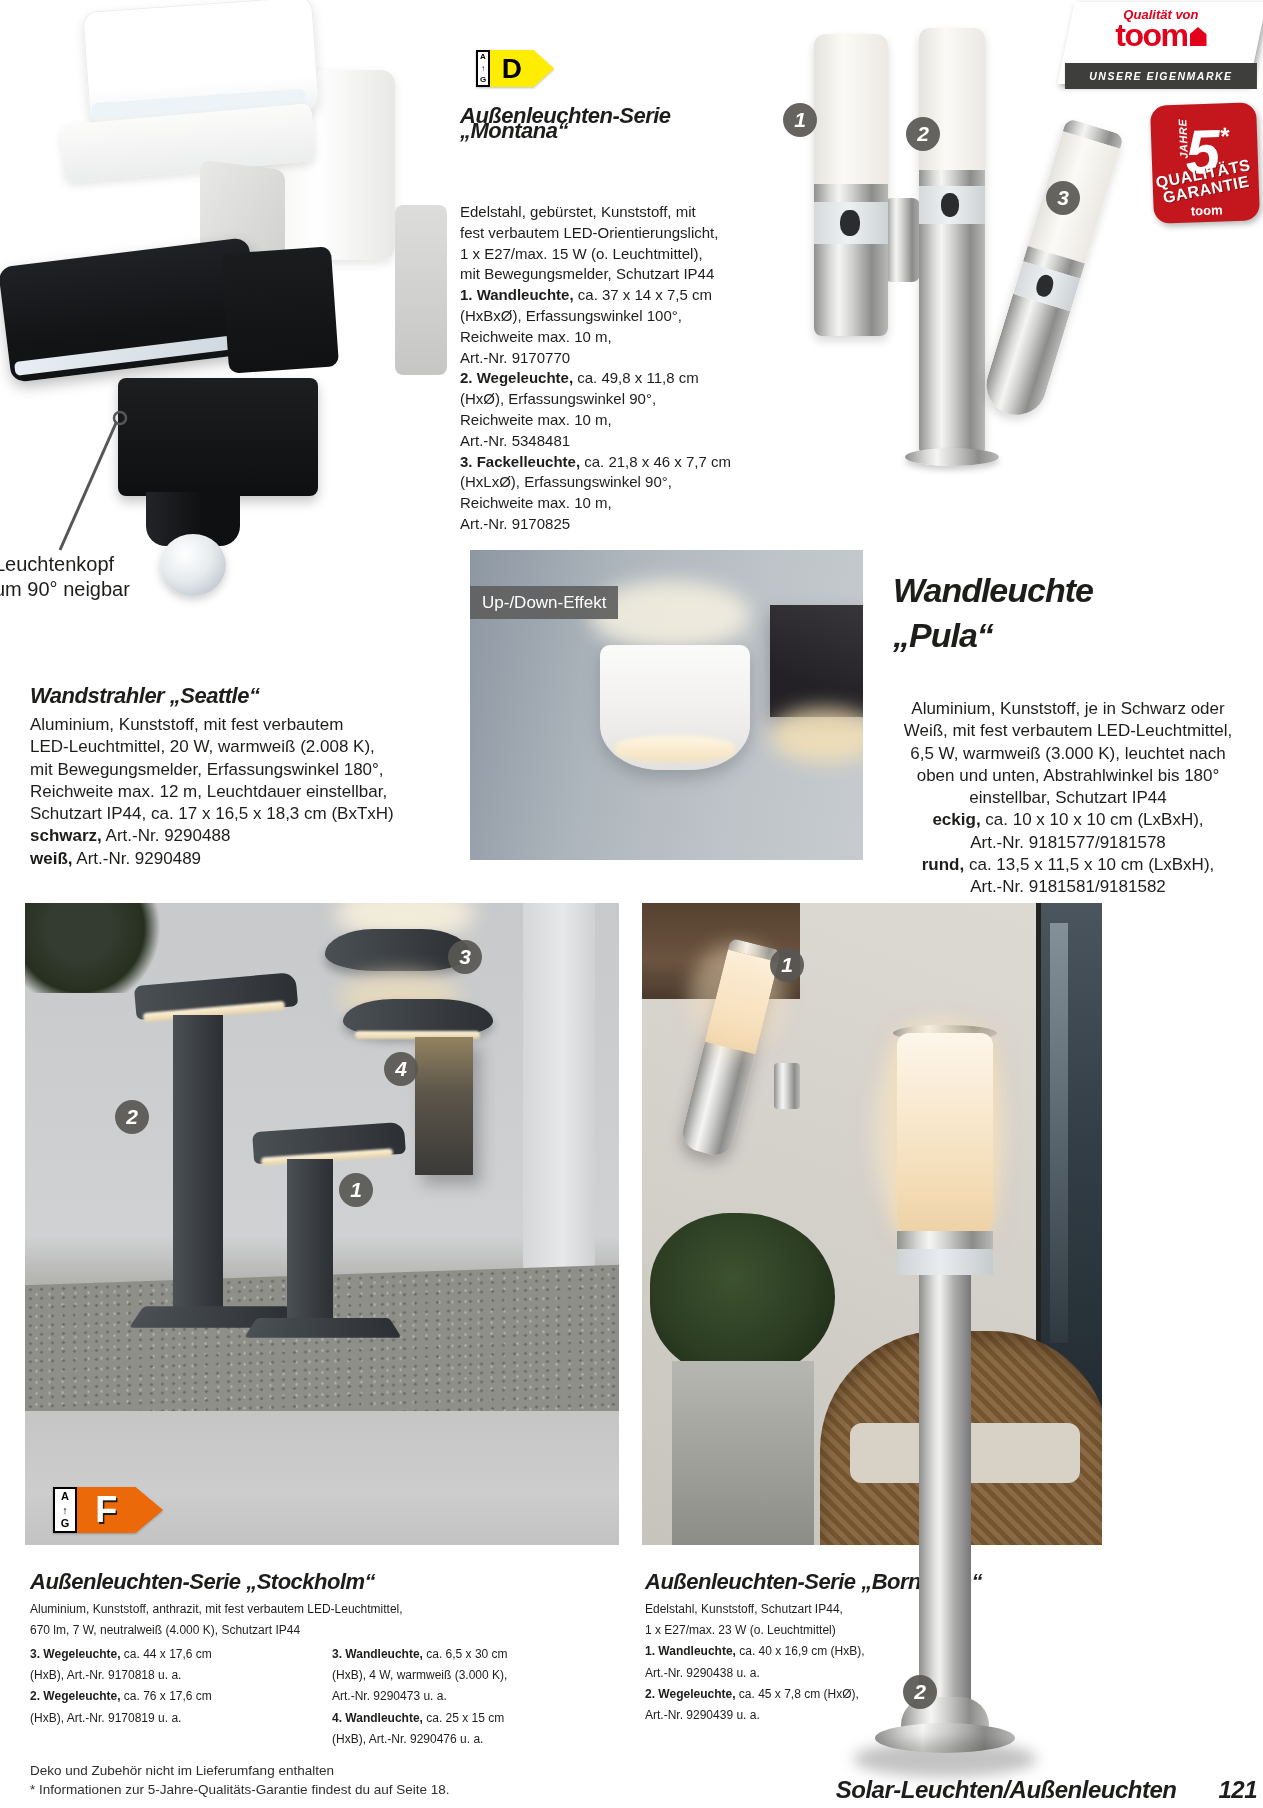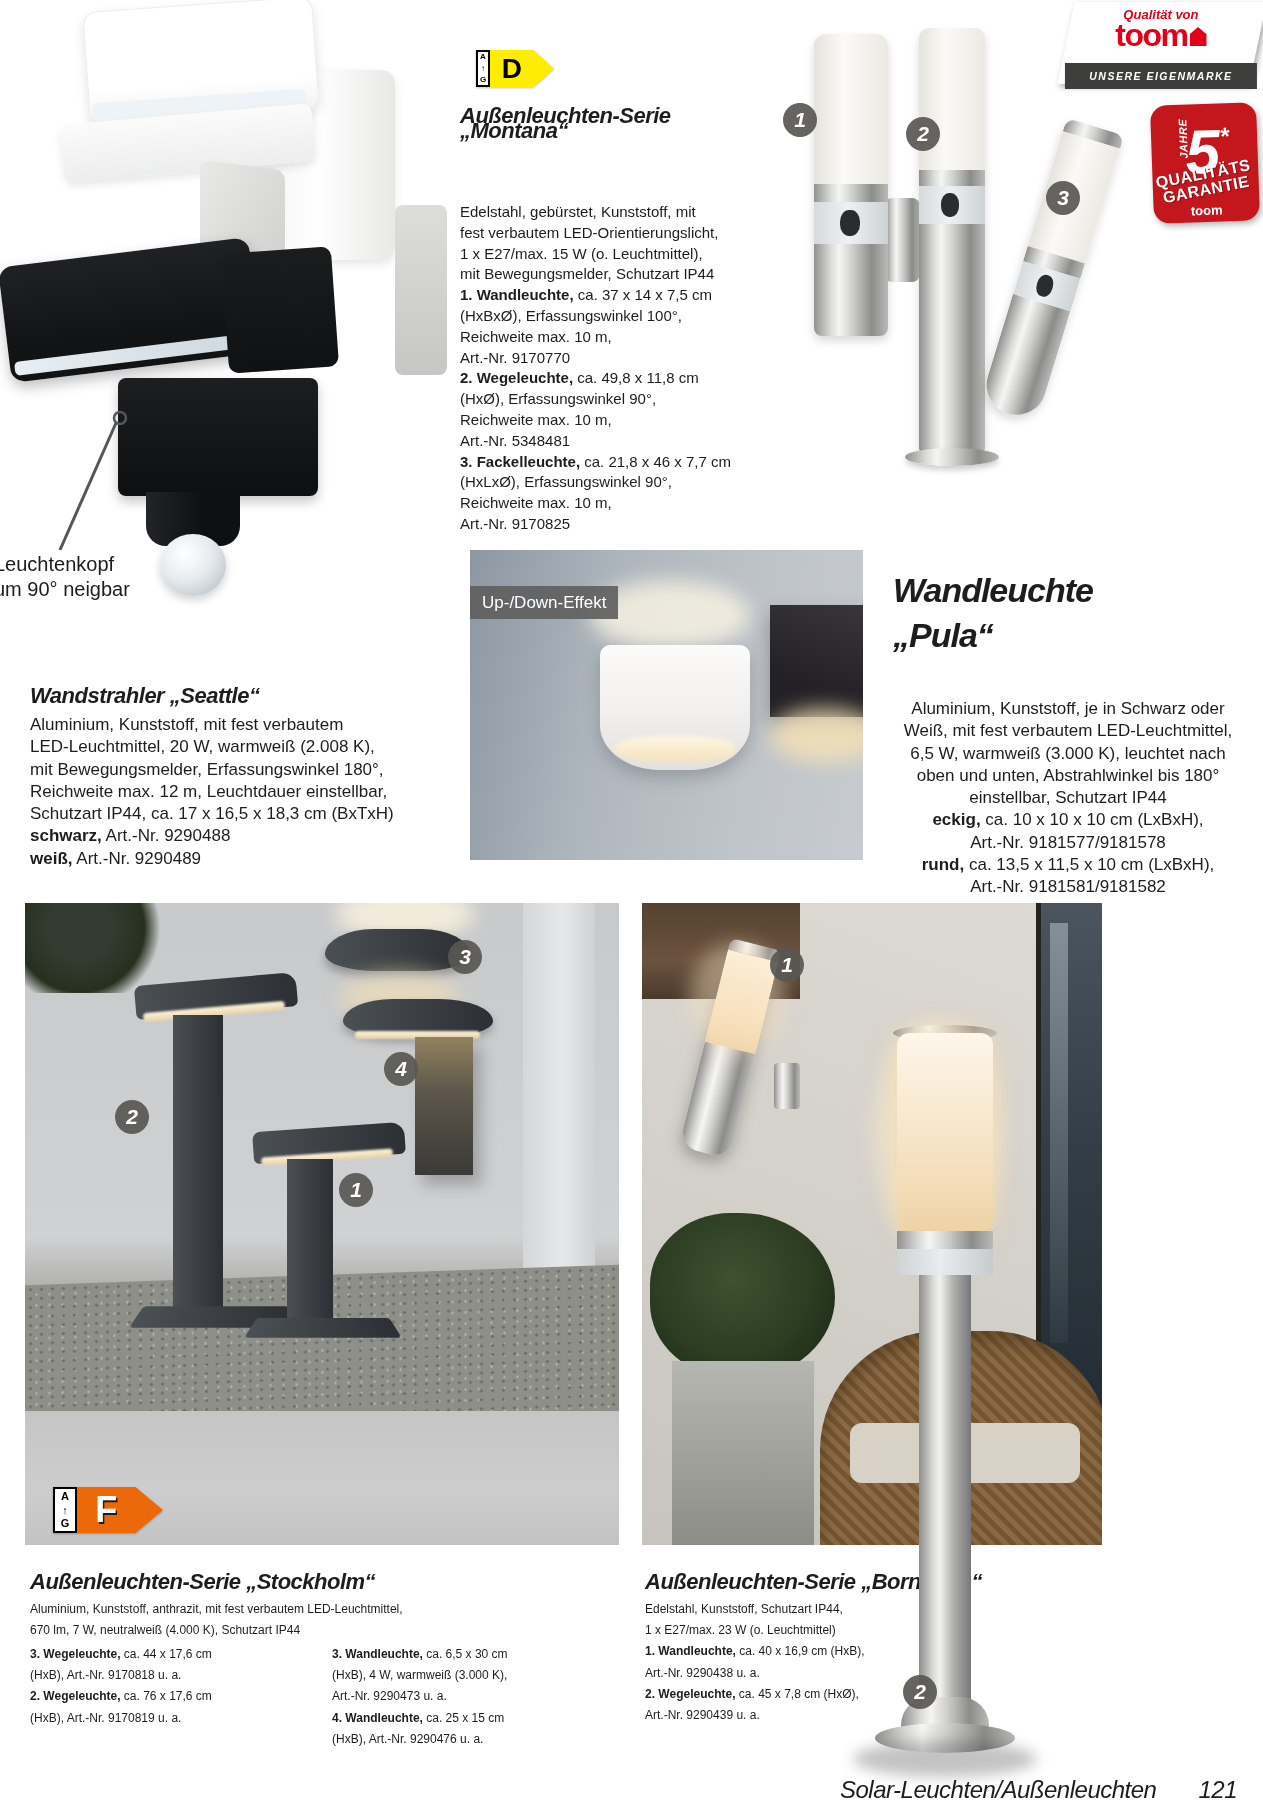--- a/index.html
+++ b/index.html
@@ -323,18 +323,22 @@
   <div class="abs hd" style="left:645px;top:1570px;">Außenleuchten-Serie „Bornholm“</div>
   <div class="abs body17s" style="left:645px;top:1599px;width:330px;">
       <div class="tline">Edelstahl, Kunststoff, Schutzart IP44,</div>
       <div class="tline">1 x E27/max. 23 W (o. Leuchtmittel)</div>
       <div class="tline"><b>1. Wandleuchte,</b><span> ca. 40 x 16,9 cm (HxB),</span></div>
       <div class="tline">Art.-Nr. 9290438 u. a.</div>
       <div class="tline"><b>2. Wegeleuchte,</b><span> ca. 45 x 7,8 cm (HxØ),</span></div>
       <div class="tline">Art.-Nr. 9290439 u. a.</div>
     </div>
 
-  <div class="abs" style="right:26px;top:1776px;display:flex;gap:42px;align-items:baseline;font-weight:normal;font-style:italic;letter-spacing:-.5px;">
+  <div class="abs" style="left:30px;top:1762px;font-size:13.5px;line-height:18.5px;color:#2e2e2d;">
+    <div>Deko und Zubehör nicht im Lieferumfang enthalten</div>
+    <div>* Informationen zur 5-Jahre-Qualitäts-Garantie findest du auf Seite 18.</div>
+  </div>
+  <div class="abs" style="right:6px;top:1776px;display:flex;gap:42px;align-items:baseline;font-weight:bold;font-style:italic;letter-spacing:-.5px;">
     <span style="font-size:24px;">Solar-Leuchten/Außenleuchten</span>
     <span style="font-size:24px;">121</span>
   </div>
 
 </div>
 
 </body></html>

